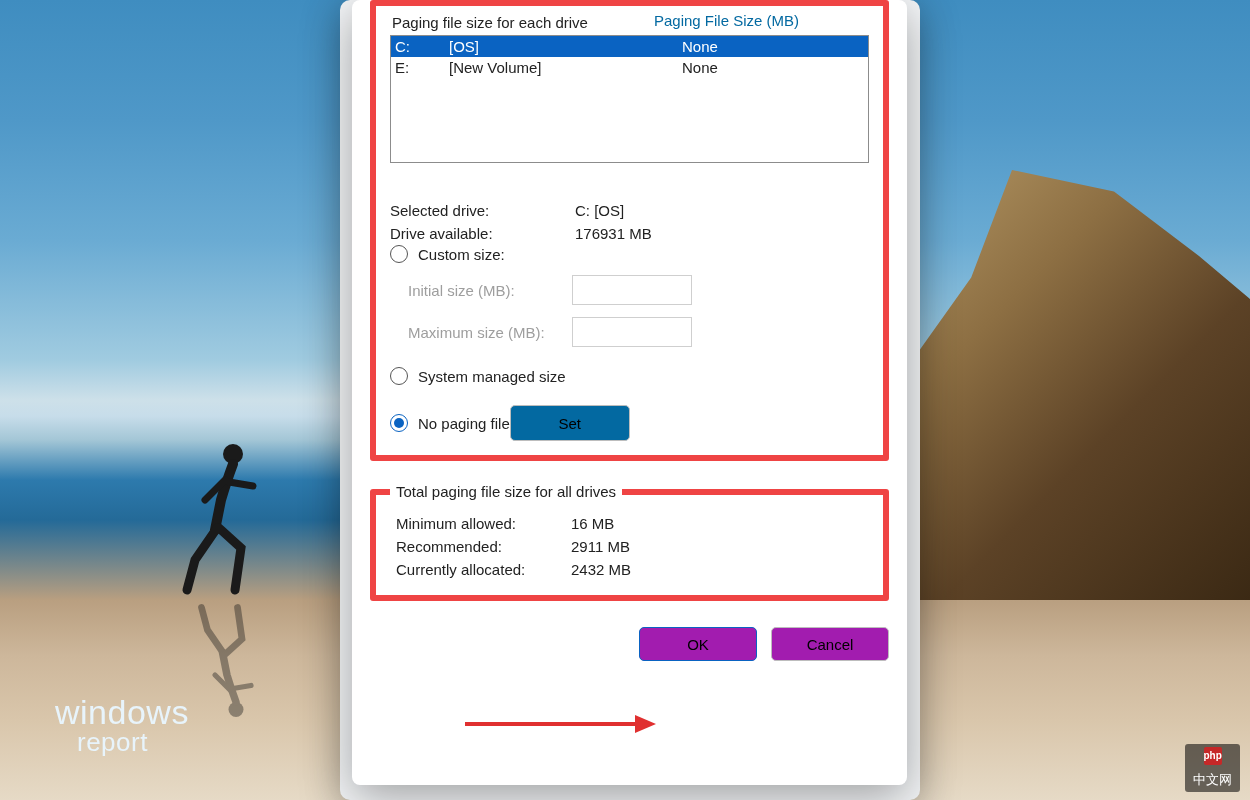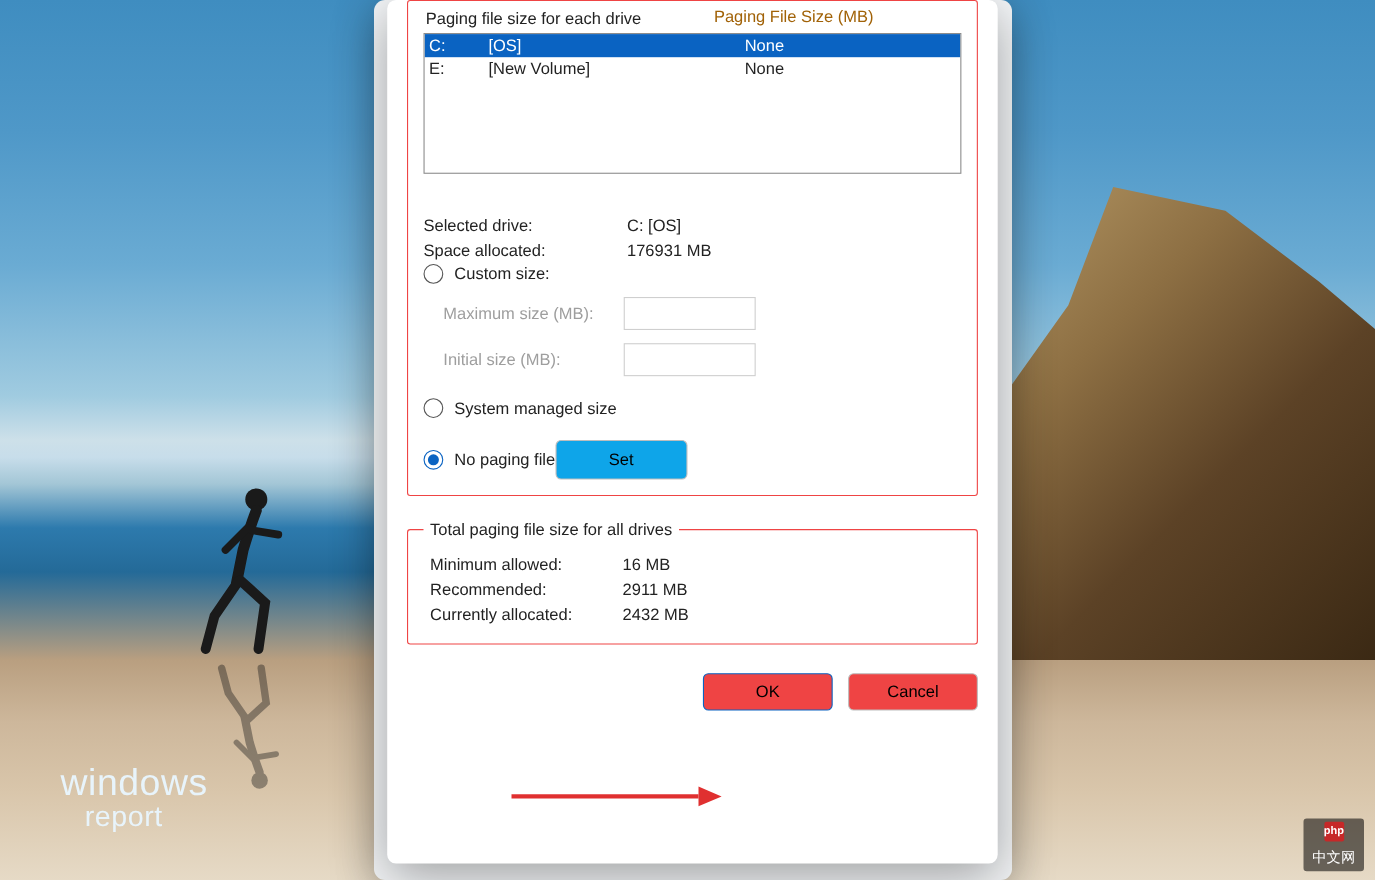--- a/index.html
+++ b/index.html
@@ -41,27 +41,27 @@
   .back-window {
     position: absolute; left: 340px; top: 0; width: 580px; height: 800px;
     background: #f4f6f8; border-radius: 10px; box-shadow: 0 10px 40px rgba(0,0,0,.25);
   }
   .dialog {
     position: absolute; left: 352px; top: 0; width: 555px; height: 785px;
     background: #ffffff; border-radius: 8px; box-shadow: 0 12px 45px rgba(0,0,0,.35);
     padding: 0 18px 18px 18px;
   }
   fieldset.group {
-    border: 1px solid #ef4444; border-radius: 3px; margin-top: 0; padding: 0 14px 14px 14px; position: relative;
+    border: 6px solid #ef4444; border-radius: 3px; margin-top: 0; padding: 0 14px 14px 14px; position: relative;
   }
   fieldset.group legend { padding: 0 6px; color: #222; background: #fff; }
   .group-top { border-top: none; padding-top: 40px; }
   .group-top legend { position: absolute; top: 8px; left: 10px; border: none; }
 
-  .drive-headers { display: flex; padding: 6px 4px 6px 4px; color: #a16207; }
+  .drive-headers { display: flex; padding: 6px 4px 6px 4px; color: #0369a1; }
   .drive-headers .col1 { width: 60px; }
   .drive-headers .col2 { width: 200px; }
   .drive-headers .col3 { flex: 1; }
 
   .drive-list {
     border: 1px solid #8c8c8c; height: 128px; overflow: auto;
   }
   .drive-row { display: flex; padding: 2px 4px; cursor: default; }
   .drive-row .c1 { width: 54px; }
   .drive-row .c2 { width: 205px; }
@@ -79,29 +79,29 @@
   .radio.checked::after { content:""; width: 10px; height: 10px; background:#0a63c2; border-radius:50%; }
 
   .size-row { display: flex; align-items: center; gap: 14px; margin-top: 12px; margin-left: 18px; }
   .size-row .lbl { width: 150px; color: #9e9e9e; }
   .size-row input {
     width: 120px; height: 30px; border: 1px solid #cfcfcf; background: #fff; padding: 3px 6px; font-size: 15px;
   }
 
   .radio-set-row { display:flex; align-items:center; justify-content:flex-start; margin-top: 20px; }
   .set-btn {
-    width: 120px; height: 36px; background:#0ea5e9; border:1px solid #bdbdbd; border-radius:5px; cursor:pointer; font-size:15px;
+    width: 120px; height: 36px; background:#0369a1; border:1px solid #bdbdbd; border-radius:5px; cursor:pointer; font-size:15px;
   }
 
   .totals .row { display:flex; padding: 3px 0; margin-left: 6px; }
   .totals .label { width: 175px; }
 
   .dialog-buttons { display:flex; justify-content:flex-end; gap:14px; margin-top: 26px; }
   .dialog-buttons button {
-    width: 118px; height: 34px; background:#ef4444; border:1px solid #bdbdbd; border-radius:5px; cursor:pointer; font-size:15px;
+    width: 118px; height: 34px; background:#a21caf; border:1px solid #bdbdbd; border-radius:5px; cursor:pointer; font-size:15px;
   }
   .dialog-buttons button.primary { border-color:#0a63c2; color:#000; }
 
   
   .arrow-annot { position:absolute; left:460px; top:709px; pointer-events:none; }
   .arrow-annot svg { width: 200px; height: 30px; }
 </style>
 </head>
 <body>
 
@@ -159,35 +159,35 @@
           <div class="c3">None</div>
         </div>
       </div>
 
       <div class="info-rows">
         <div class="row">
           <div class="label">Selected drive:</div>
           <div class="value">C:  [OS]</div>
         </div>
         <div class="row">
-          <div class="label">Space allocated:</div>
+          <div class="label">Drive available:</div>
           <div class="value">176931 MB</div>
         </div>
       </div>
 
       <div class="radio-row">
         <span class="radio"></span>
         <span>Custom size:</span>
       </div>
       <div class="size-row">
+        <span class="lbl">Initial size (MB):</span>
+        <input type="text" disabled="" style="">
+      </div>
+      <div class="size-row">
         <span class="lbl">Maximum size (MB):</span>
-        <input type="text" disabled="" style="">
-      </div>
-      <div class="size-row">
-        <span class="lbl">Initial size (MB):</span>
         <input type="text" disabled="" style="">
       </div>
 
       <div class="radio-row" style="margin-top:20px;">
         <span class="radio"></span>
         <span>System managed size</span>
       </div>
 
       <div class="radio-set-row">
         <div class="radio-row" style="margin-top:0;">

